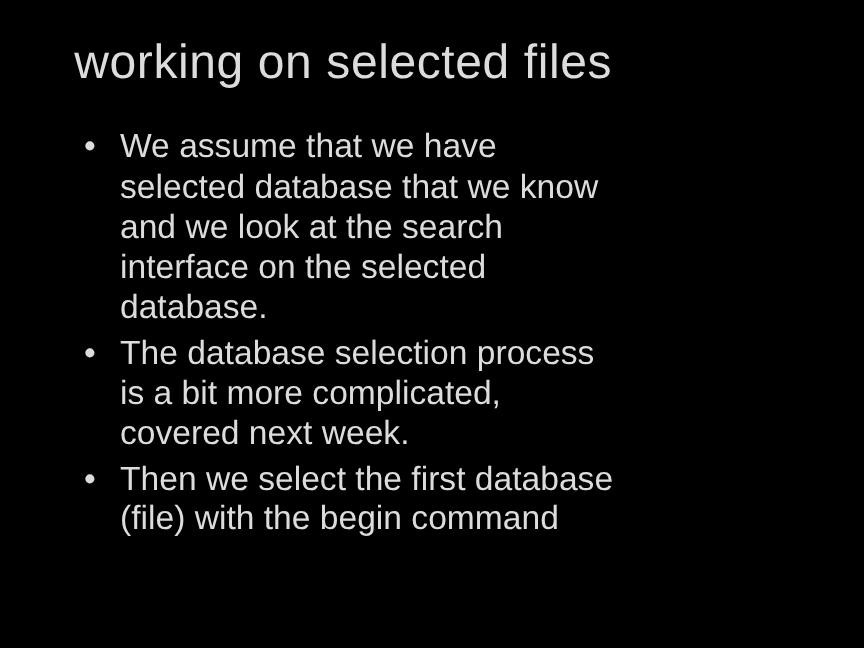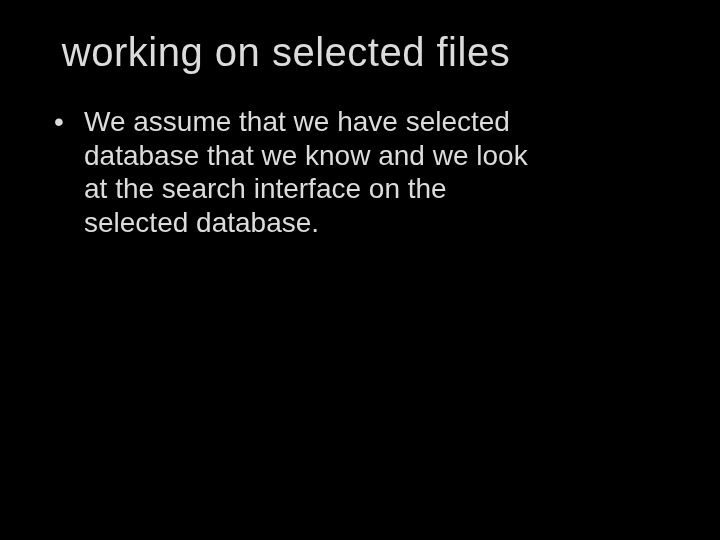--- a/index.html
+++ b/index.html
@@ -21,21 +21,21 @@
   .title {
     font-size: 40px;
     color: #dcdcdc;
     text-align: center;
     margin: 10px 0 30px 0;
     font-weight: 400;
     letter-spacing: 0.5px;
   }
   ul.bullets {
     list-style: none;
-    margin: 0;
+    margin: 16px;
     padding: 0 0 0 10px;
   }
   ul.bullets li {
     position: relative;
     font-size: 28px;
     line-height: 1.2;
     color: #dcdcdc;
     padding-left: 34px;
     margin-bottom: 4px;
     font-weight: 400;
@@ -49,14 +49,16 @@
     color: #dcdcdc;
   }
 </style>
 </head>
 <body>
 
 <div class="slide">
   <div class="title">working on selected files</div>
   <ul class="bullets">
     <li>We assume that we have selected database that we know and we look at the search interface on the selected database.</li>
+    <li>The database selection process is a bit more complicated, covered next week.</li>
+    <li>Then we select the first database (file) with the begin command</li>
   </ul>
 </div>
 
 </body></html>

